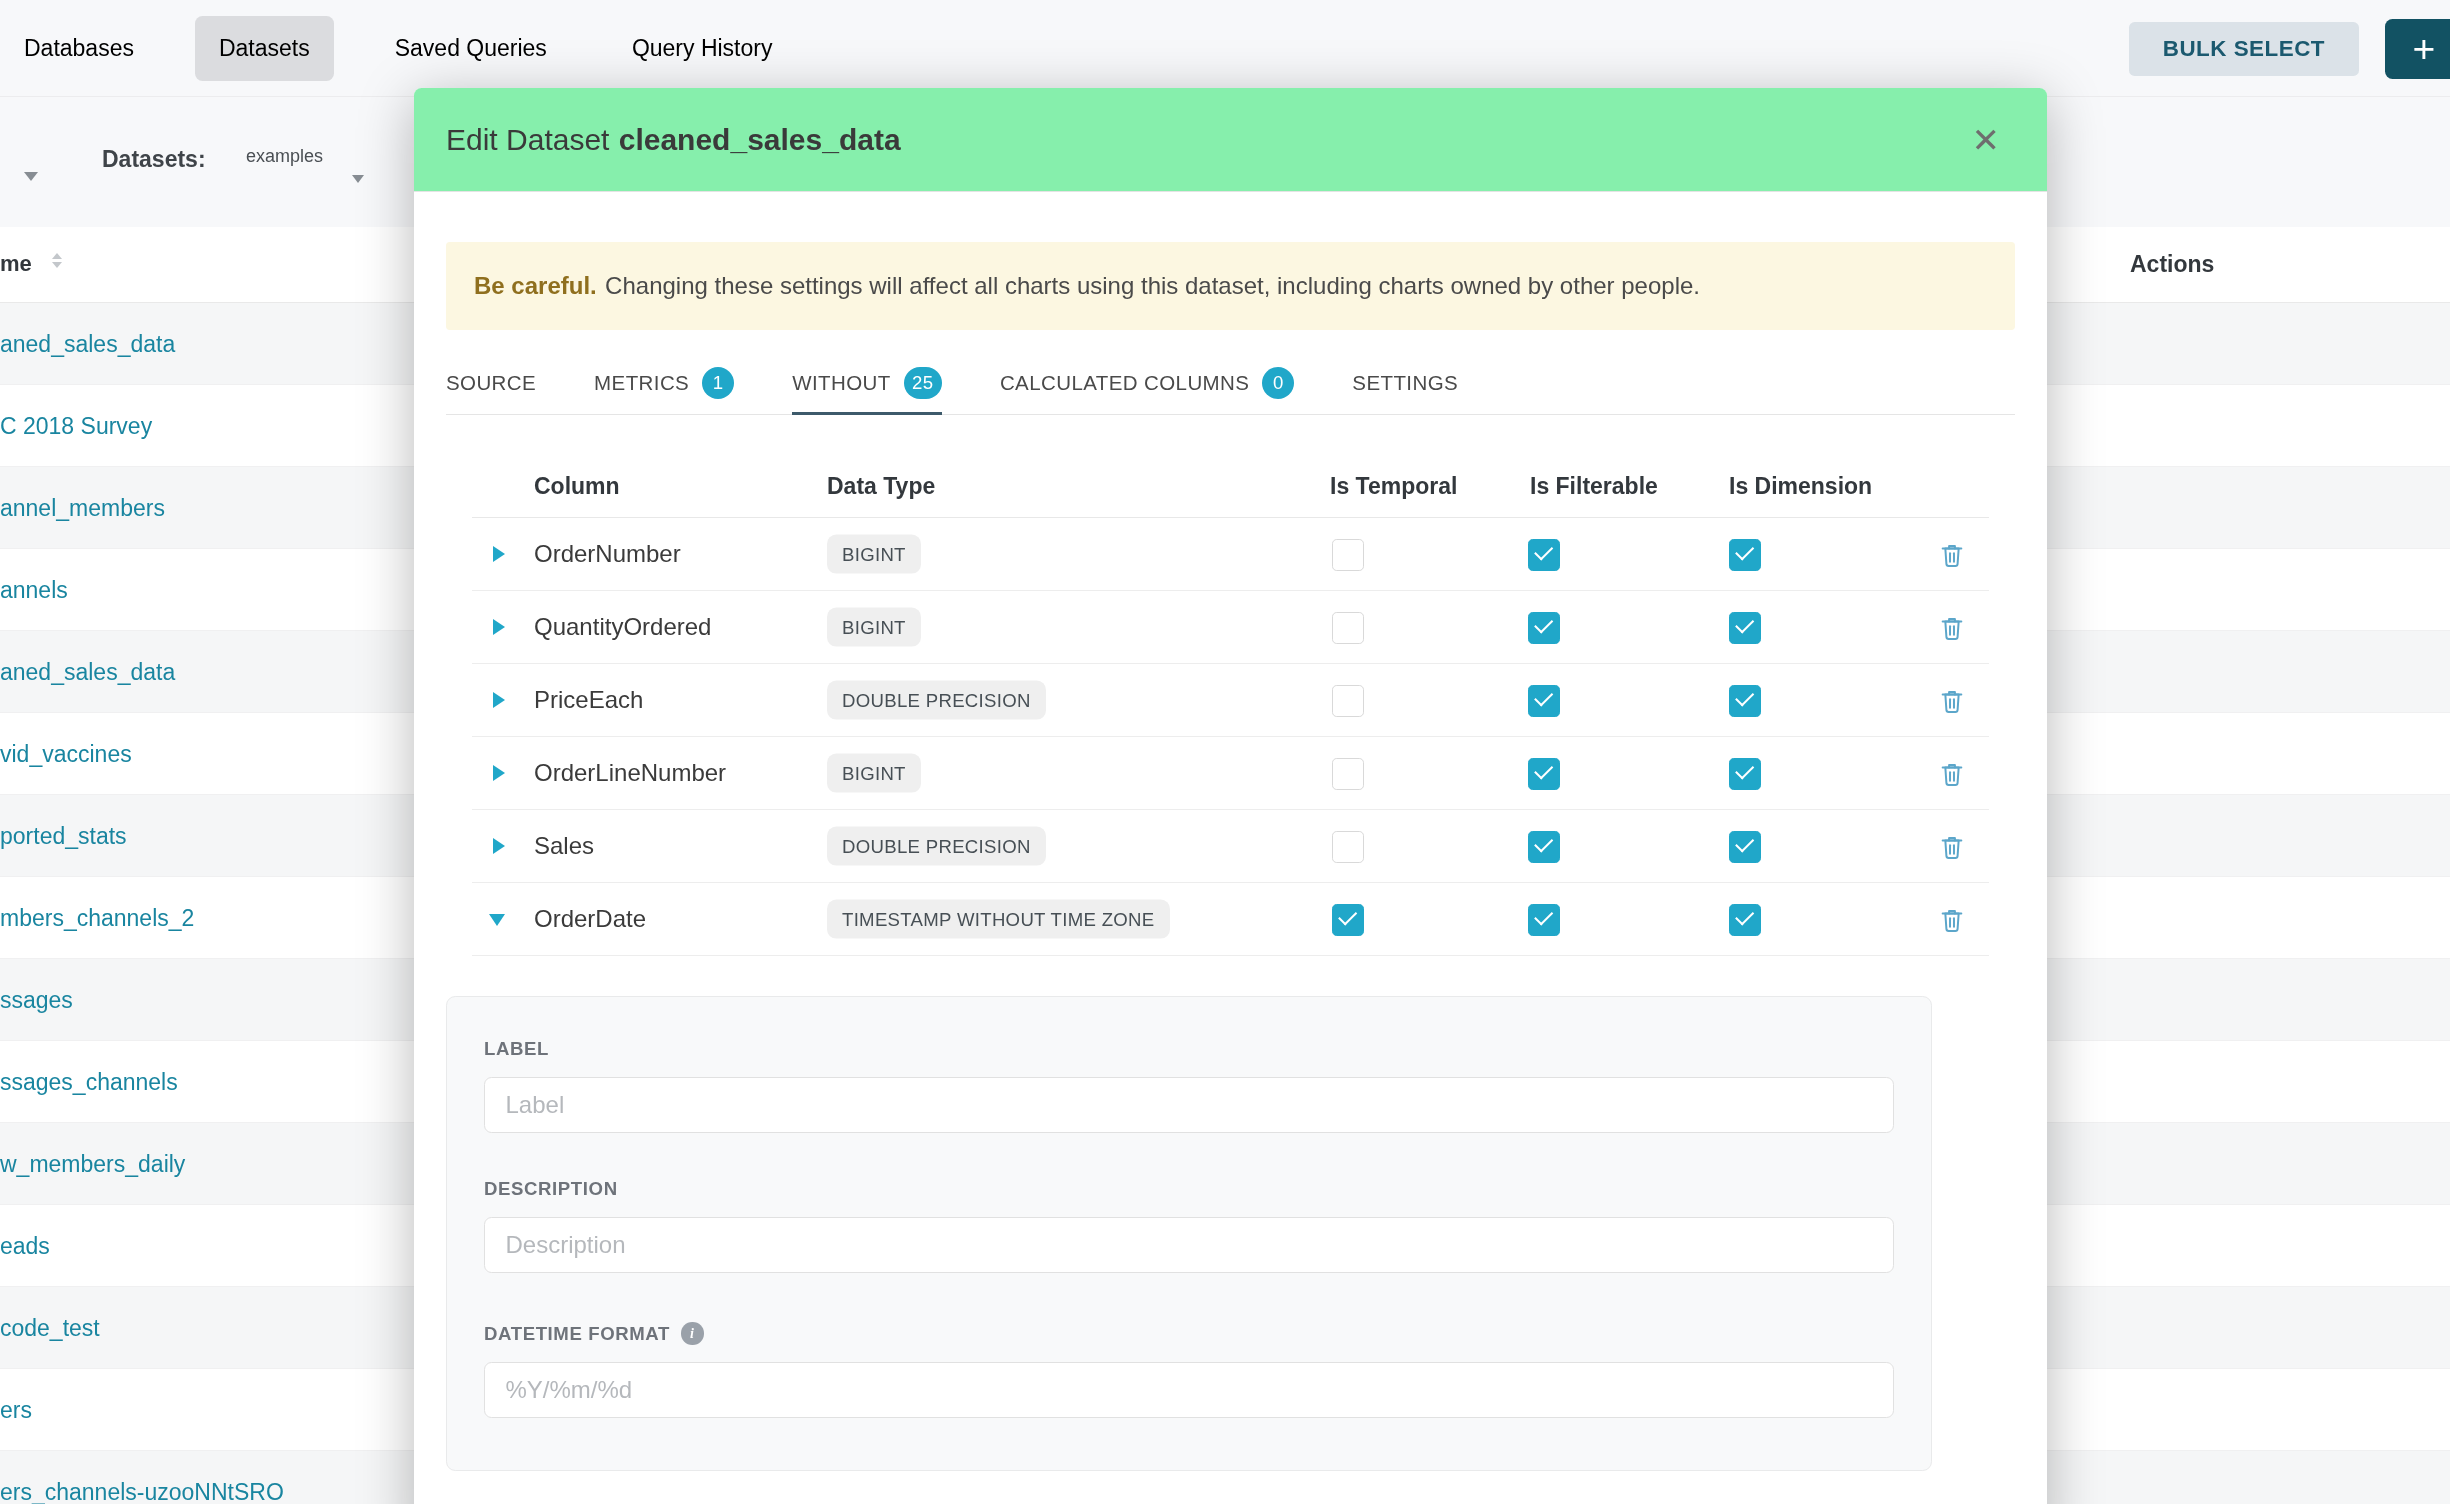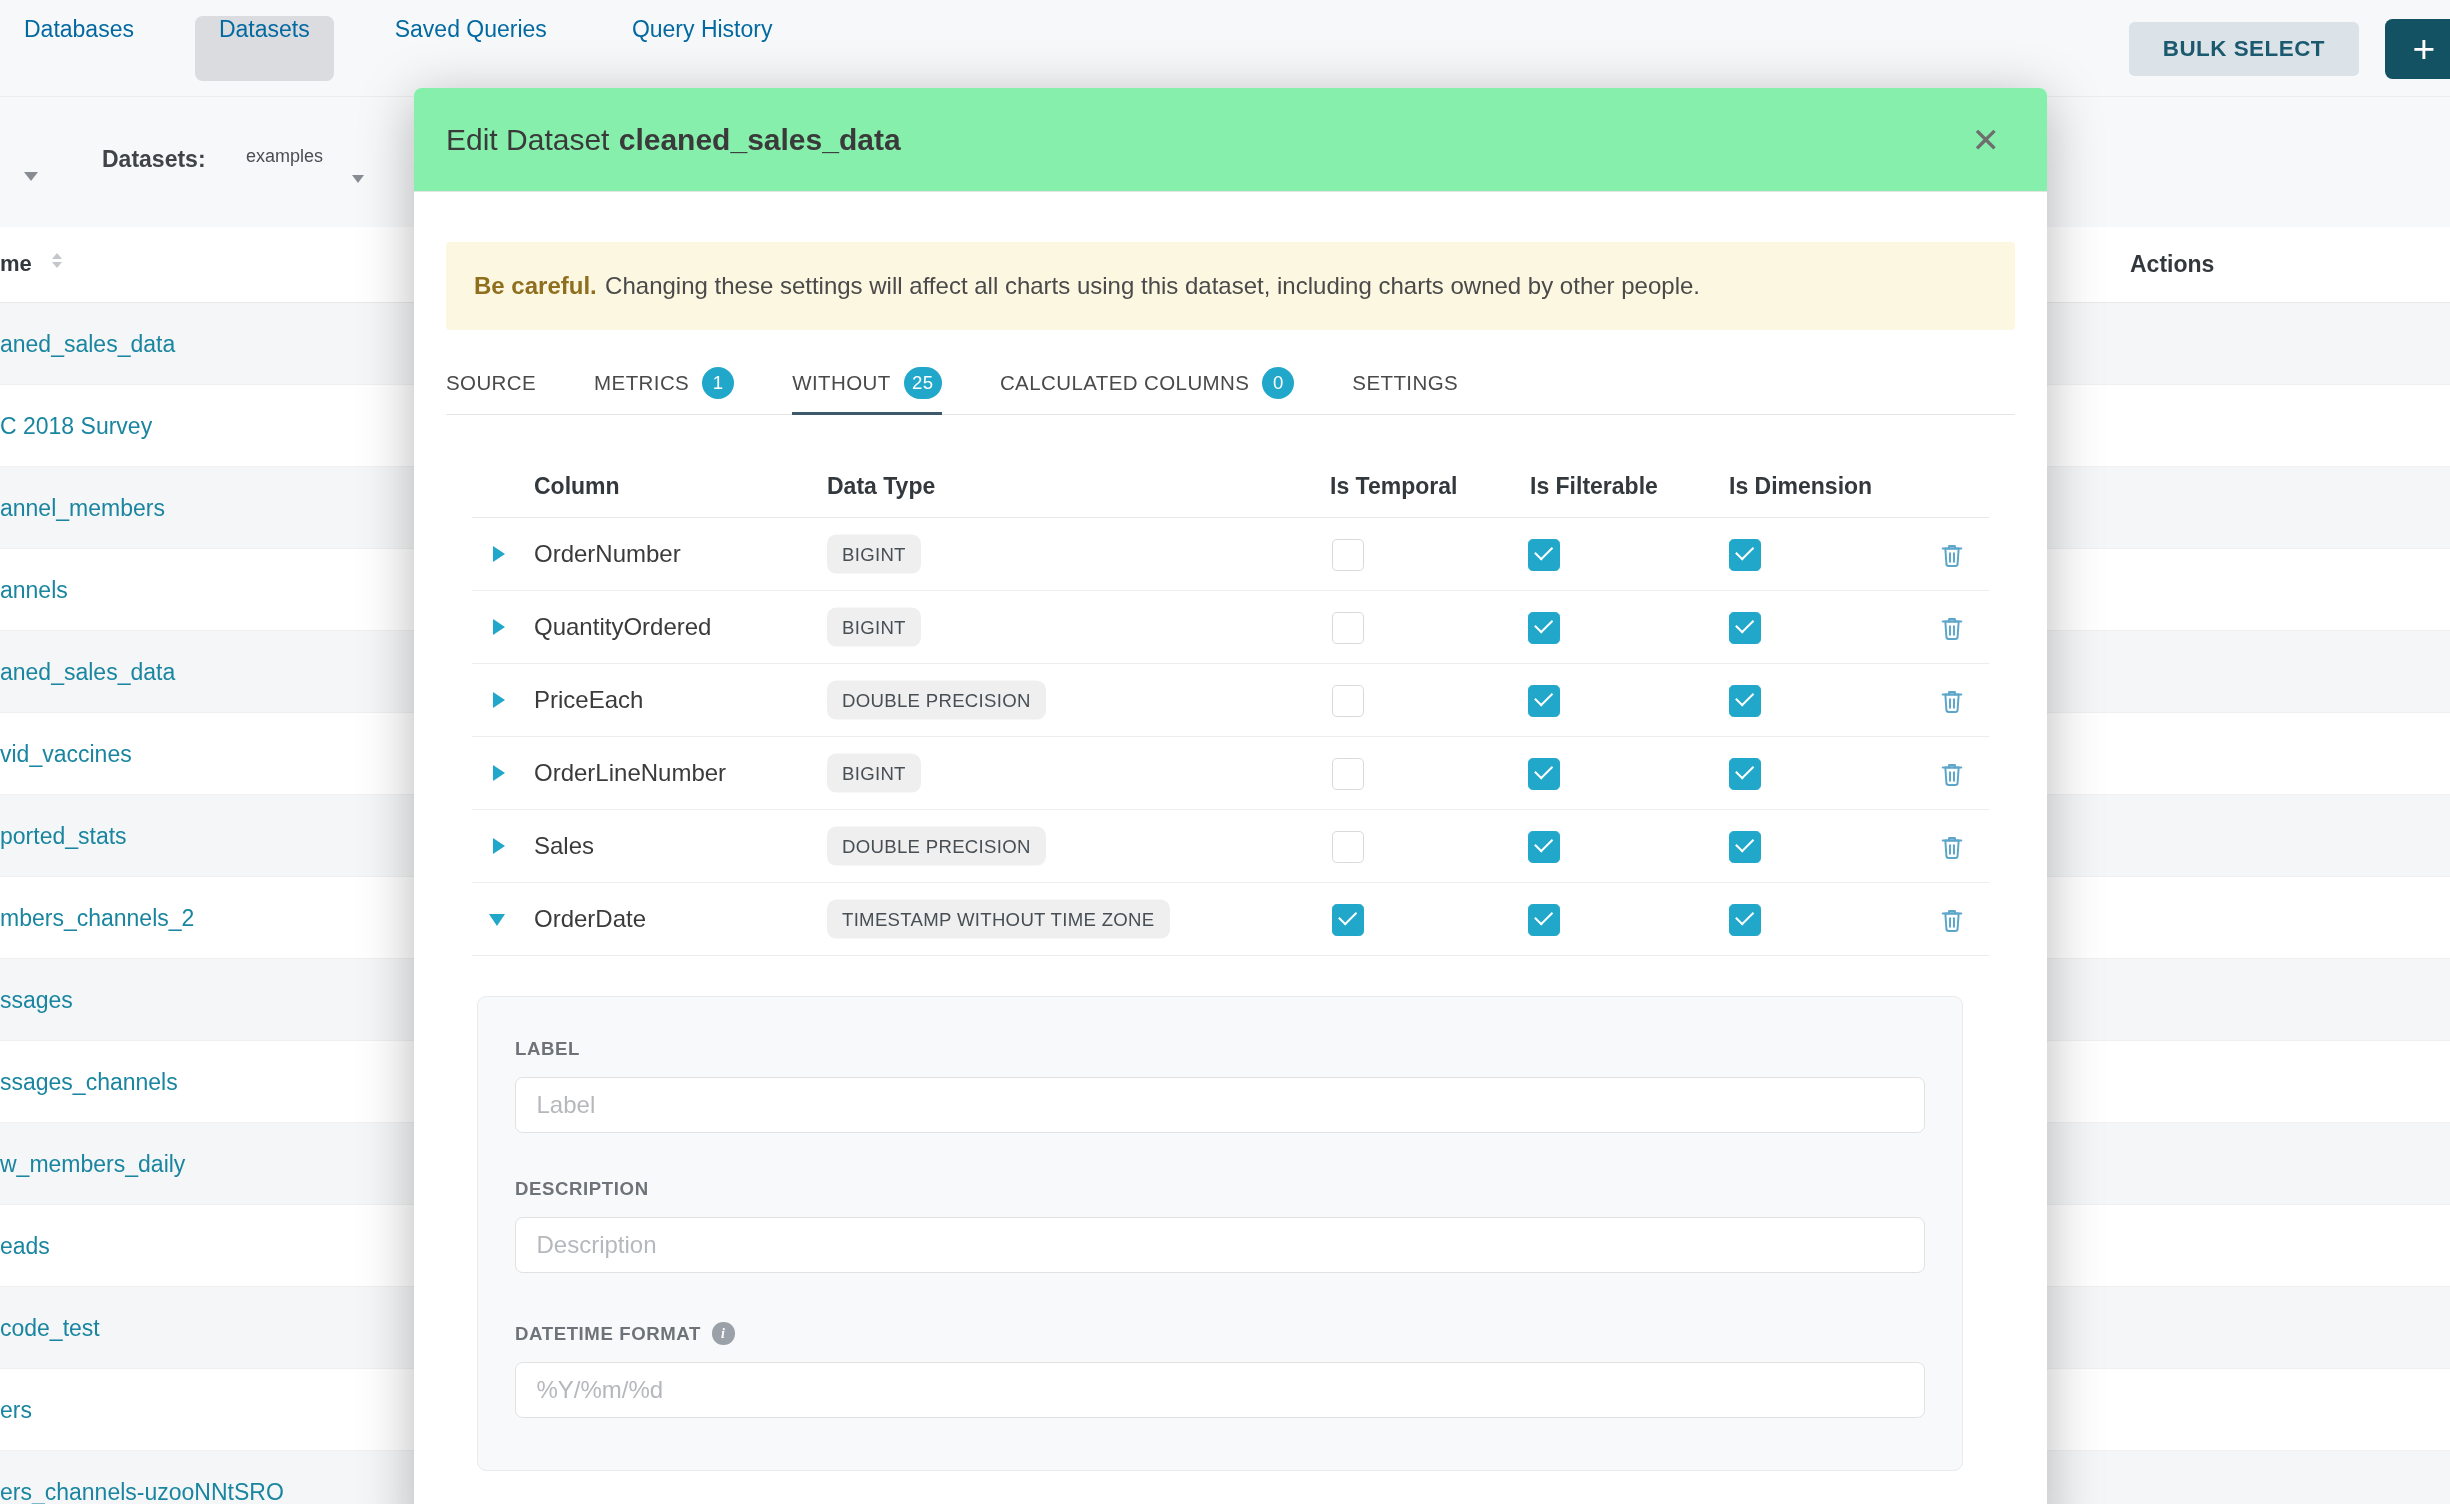--- a/index.html
+++ b/index.html
@@ -16,21 +16,21 @@
   }
   *{box-sizing:border-box;}
   html,body{margin:0;padding:0;}
   body{width:2450px;height:1505px;position:relative;overflow:hidden;background:#f7f8fa;
        font-family:"Liberation Sans",sans-serif;color:#333;}
 
   
   .topnav{position:absolute;top:0;left:0;width:100%;height:97px;display:flex;align-items:center;
           box-shadow:inset 0 -0.9px 0 #ececee;}
   .nav-items{display:flex;align-items:center;gap:37px;}
-  .nav-item{height:65px;display:flex;padding:0 24px;font-size:23px;color:#0369a1;
+  .nav-item{height:65px;display:flex;align-items:center;padding:0 24px;font-size:23px;color:#000000;
             background:none;border:none;font-family:inherit;cursor:pointer;border-radius:7.5px;}
   .nav-item.active{background:var(--nav-active-bg);}
   .nav-right{position:absolute;right:-13px;top:0;height:97px;display:flex;align-items:center;gap:26px;}
   .bulk-select{height:54px;padding:0 34px;border:none;border-radius:5.6px;background:var(--bulk-bg);
                color:var(--bulk-text);font-size:22.4px;font-weight:600;letter-spacing:0.5px;
                font-family:inherit;cursor:pointer;}
   .add-btn{width:78px;height:60px;border:none;border-radius:7.5px;background:var(--add-button-bg);
            color:#fff;font-size:39px;line-height:56px;font-family:inherit;cursor:pointer;}
 
   
@@ -96,21 +96,21 @@
   .cb{position:absolute;top:20.5px;width:32px;height:32px;border-radius:4.7px;border:1.9px solid #d9d9d9;
       background:#fff;cursor:pointer;}
   .cb-temporal{left:860px;} .cb-filterable{left:1056px;} .cb-dimension{left:1257px;}
   .cb.checked{background:var(--accent-teal);border-color:var(--accent-teal);}
   .cb.checked::after{content:"";position:absolute;left:5.6px;top:6.5px;width:15px;height:7.5px;
                      border-left:2.8px solid #fff;border-bottom:2.8px solid #fff;transform:rotate(-45deg);}
   .trash{position:absolute;left:1466px;top:22.4px;background:none;border:none;padding:0;cursor:pointer;}
   .trash svg{display:block;}
 
   .detail-card{margin-top:40px;width:1486px;background:#f8f9fa;border:0.9px solid #e9eaeb;
-               border-radius:9.3px;padding:41px 37px 52px 37px;margin-left:31px;}
+               border-radius:9.3px;padding:41px 37px 52px 37px;}
   .field-label{font-size:18.6px;font-weight:600;letter-spacing:0.6px;color:#6e737a;display:flex;align-items:center;}
   .field-input{display:block;width:100%;height:56px;margin-top:17px;border:0.9px solid #e1e1e1;
                border-radius:7.5px;background:#fff;padding:0 20.5px;font-size:24px;color:#333;
                font-family:inherit;outline:none;}
   .field-input::placeholder{color:#b5b8bc;}
   .mt{margin-top:45px;}
   .mt2{margin-top:49px;}
   .info-icon{width:22.4px;height:22.4px;border-radius:50%;background:#9aa1a9;color:#fff;font-size:14px;
              font-style:italic;font-family:"Liberation Serif",serif;display:inline-flex;
              align-items:center;justify-content:center;margin-left:11.2px;cursor:pointer;}

